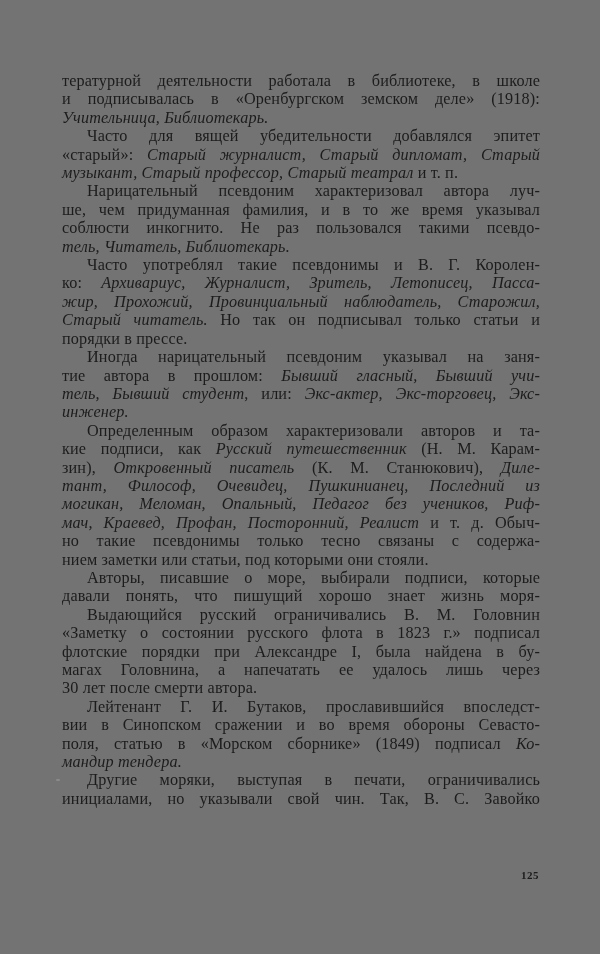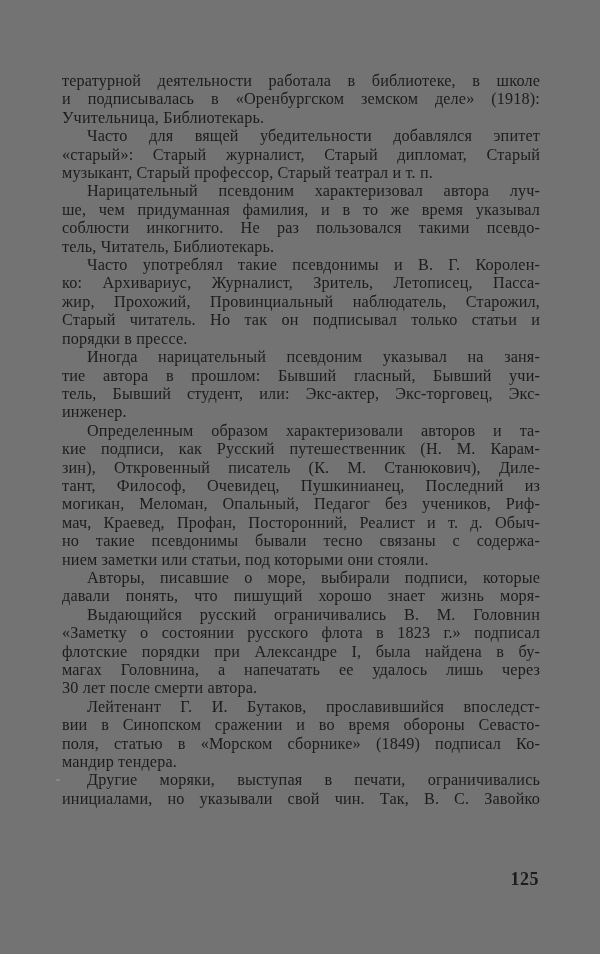--- a/index.html
+++ b/index.html
@@ -33,28 +33,29 @@
     text-align: justify;
     text-align-last: justify;
   }
   .line.last {
     text-align-last: left;
   }
   .line.indent {
     text-indent: 25px;
   }
   .it {
+    font-style: italic;
   }
   .page-number {
     position: absolute;
     left: 62px;
     top: 869px;
     width: 477px;
     text-align: right;
-    font-size: 18px;
+    font-size: 11px;
     font-weight: bold;
     letter-spacing: 0.5px;
   }
   .speckle {
     position: absolute;
     left: 56px;
     top: 779px;
     width: 4px;
     height: 2px;
     background: #8a8a8a;
@@ -84,21 +85,21 @@
       <div class="line indent"><span>Иногда нарицательный псевдоним указывал на заня-</span></div>
       <div class="line"><span>тие автора в прошлом: </span><span class="it">Бывший гласный, Бывший учи-</span></div>
       <div class="line"><span class="it">тель, Бывший студент</span><span>, или: </span><span class="it">Экс-актер, Экс-торговец, Экс-</span></div>
       <div class="line last"><span class="it">инженер.</span></div>
       <div class="line indent"><span>Определенным образом характеризовали авторов и та-</span></div>
       <div class="line"><span>кие подписи, как </span><span class="it">Русский путешественник</span><span> (Н. М. Карам-</span></div>
       <div class="line"><span>зин), </span><span class="it">Откровенный писатель</span><span> (К. М. Станюкович), </span><span class="it">Диле-</span></div>
       <div class="line"><span class="it">тант, Философ, Очевидец, Пушкинианец, Последний из</span></div>
       <div class="line"><span class="it">могикан, Меломан, Опальный, Педагог без учеников, Риф-</span></div>
       <div class="line"><span class="it">мач, Краевед, Профан, Посторонний, Реалист</span><span> и т. д. Обыч-</span></div>
-      <div class="line"><span>но такие псевдонимы бывали тесно связаны с содержа-</span></div>
+      <div class="line"><span>но такие псевдонимы только тесно связаны с содержа-</span></div>
       <div class="line last"><span>нием заметки или статьи, под которыми они стояли.</span></div>
       <div class="line indent"><span>Авторы, писавшие о море, выбирали подписи, которые</span></div>
       <div class="line"><span>давали понять, что пишущий хорошо знает жизнь моря-</span></div>
       <div class="line indent"><span>Выдающийся русский ограничивались В. М. Головнин</span></div>
       <div class="line"><span>«Заметку о состоянии русского флота в 1823 г.» подписал</span></div>
       <div class="line"><span>флотские порядки при Александре I, была найдена в бу-</span></div>
       <div class="line"><span>магах Головнина, а напечатать ее удалось лишь через</span></div>
       <div class="line last"><span>30 лет после смерти автора.</span></div>
       <div class="line indent"><span>Лейтенант Г. И. Бутаков, прославившийся впоследст-</span></div>
       <div class="line"><span>вии в Синопском сражении и во время обороны Севасто-</span></div>

